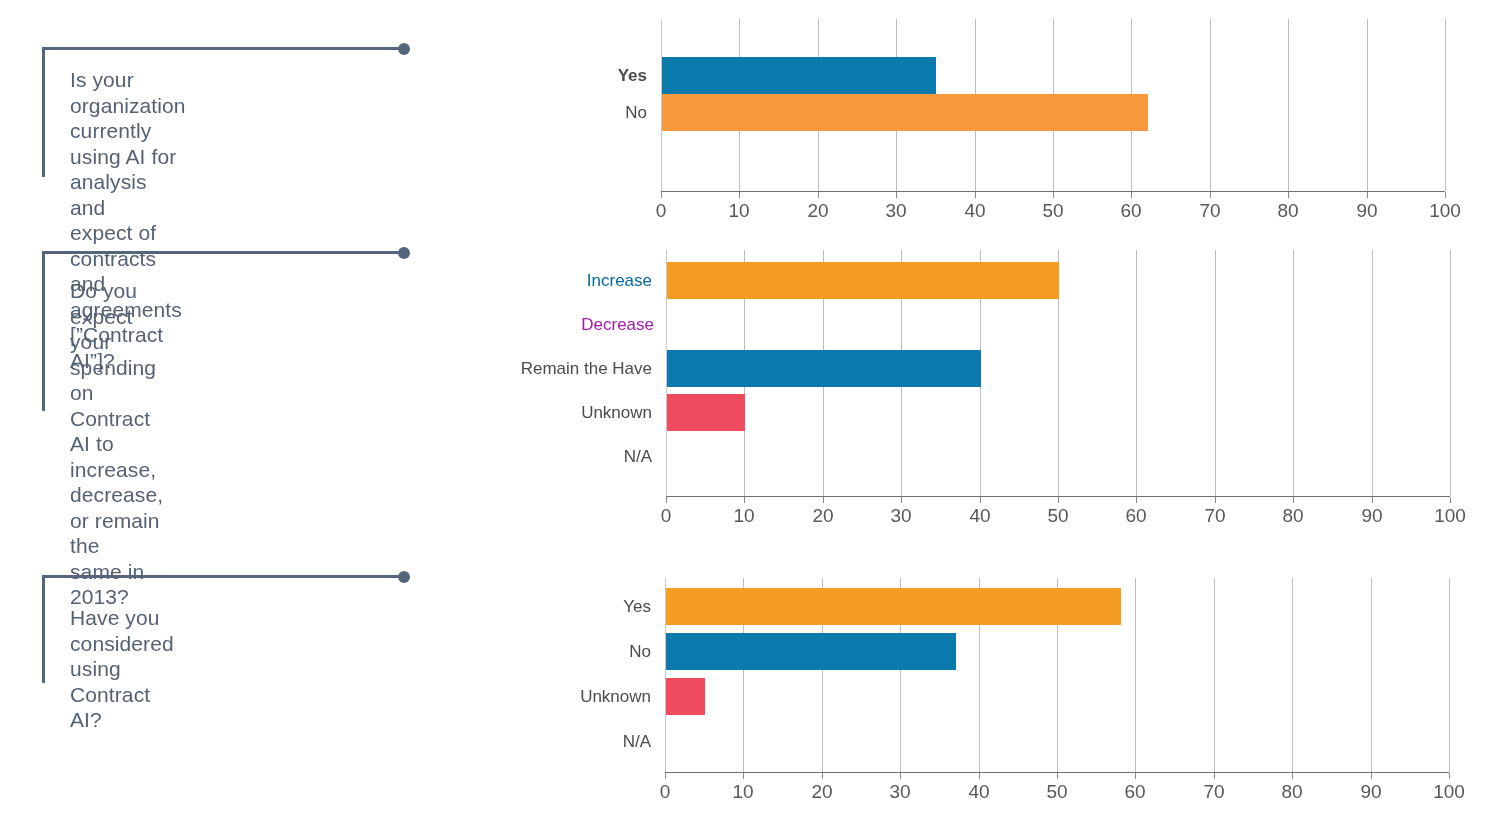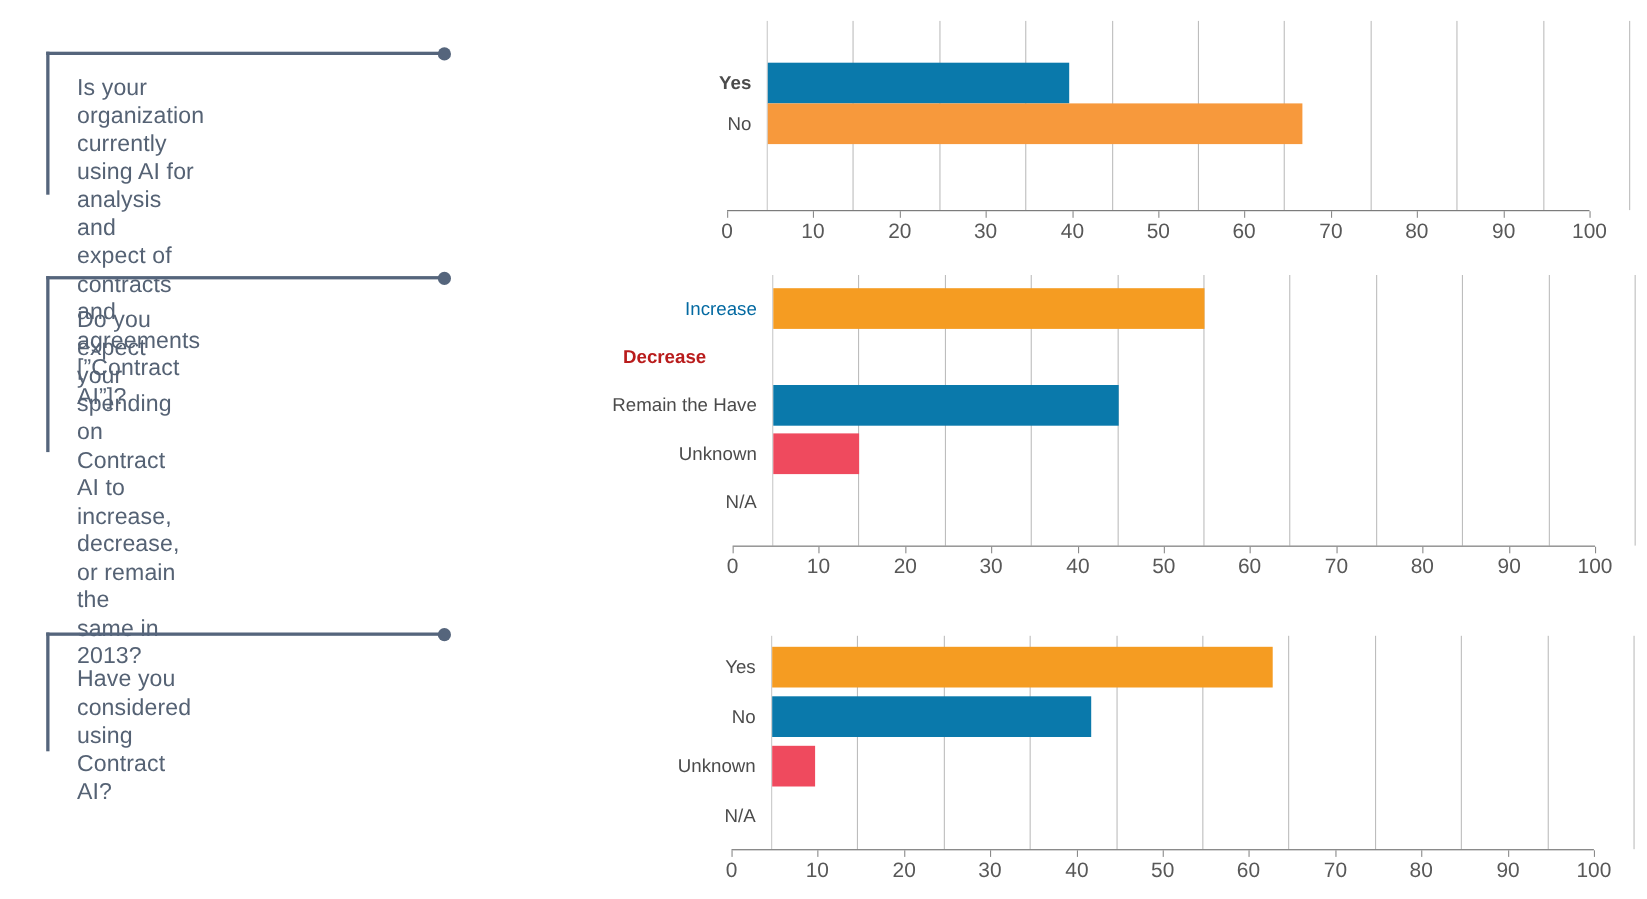--- a/index.html
+++ b/index.html
@@ -50,21 +50,20 @@
     white-space: pre-line;
   }
 
   
   .chart { position: absolute; }
 
   .plot {
     position: absolute;
     left: 0; top: 0;
     overflow: visible;
-    margin-left: 36px;
   }
 
   .gridline {
     position: absolute;
     top: 0;
     width: 1px;
     background: #bdbdbd;
   }
   .gridline.first { background: #c9c9c9; }
 
@@ -184,21 +183,21 @@
           <div class="gridline" style="left: 235px; height: 246px; background: rgb(189, 189, 189);"></div>
           <div class="gridline" style="left: 314px; height: 246px; background: rgb(189, 189, 189);"></div>
           <div class="gridline" style="left: 392px; height: 246px; background: rgb(189, 189, 189);"></div>
           <div class="gridline" style="left: 470px; height: 246px; background: rgb(189, 189, 189);"></div>
           <div class="gridline" style="left: 549px; height: 246px; background: rgb(189, 189, 189);"></div>
           <div class="gridline" style="left: 627px; height: 246px; background: rgb(189, 189, 189);"></div>
           <div class="gridline" style="left: 706px; height: 246px; background: rgb(189, 189, 189);"></div>
           <div class="gridline" style="left: 784px; height: 246px; background: rgb(189, 189, 189);"></div>
           <div class="bar" style="left: 1px; top: 12px; width: 392px; height: 37px; background: rgb(245, 156, 34);"></div>
           <div class="catlabel" style="right: 798px; top: 20.5px; color: #0369a1;">Increase</div>
-          <div class="catlabel" style="right: 844px; top: 64.5px; color: #b91c1c; font-weight: bold;">Decrease</div>
+          <div class="catlabel" style="right: 796px; top: 64.5px; color: #a21caf;">Decrease</div>
           <div class="bar" style="left: 1px; top: 100px; width: 313.6px; height: 37px; background: rgb(10, 121, 171);"></div>
           <div class="catlabel" style="right: 798px; top: 108.5px; color: rgb(75, 75, 75);">Remain the Have</div>
           <div class="bar" style="left: 1px; top: 144px; width: 78.4px; height: 37px; background: rgb(239, 74, 94);"></div>
           <div class="catlabel" style="right: 798px; top: 152.5px; color: rgb(75, 75, 75);">Unknown</div>
           <div class="catlabel" style="right: 798px; top: 196.5px; color: rgb(75, 75, 75);">N/A</div>
         </div>
         <div class="xaxis" style="top: 246px; width: 784px; background: rgb(110, 110, 110);"></div>
         <div class="tick" style="left: 0px; top: 247px;"></div>
         <div class="tlabel" style="left: 0px; top: 255px; color: rgb(88, 88, 88);">0</div>
         <div class="tick" style="left: 78px; top: 247px;"></div>

